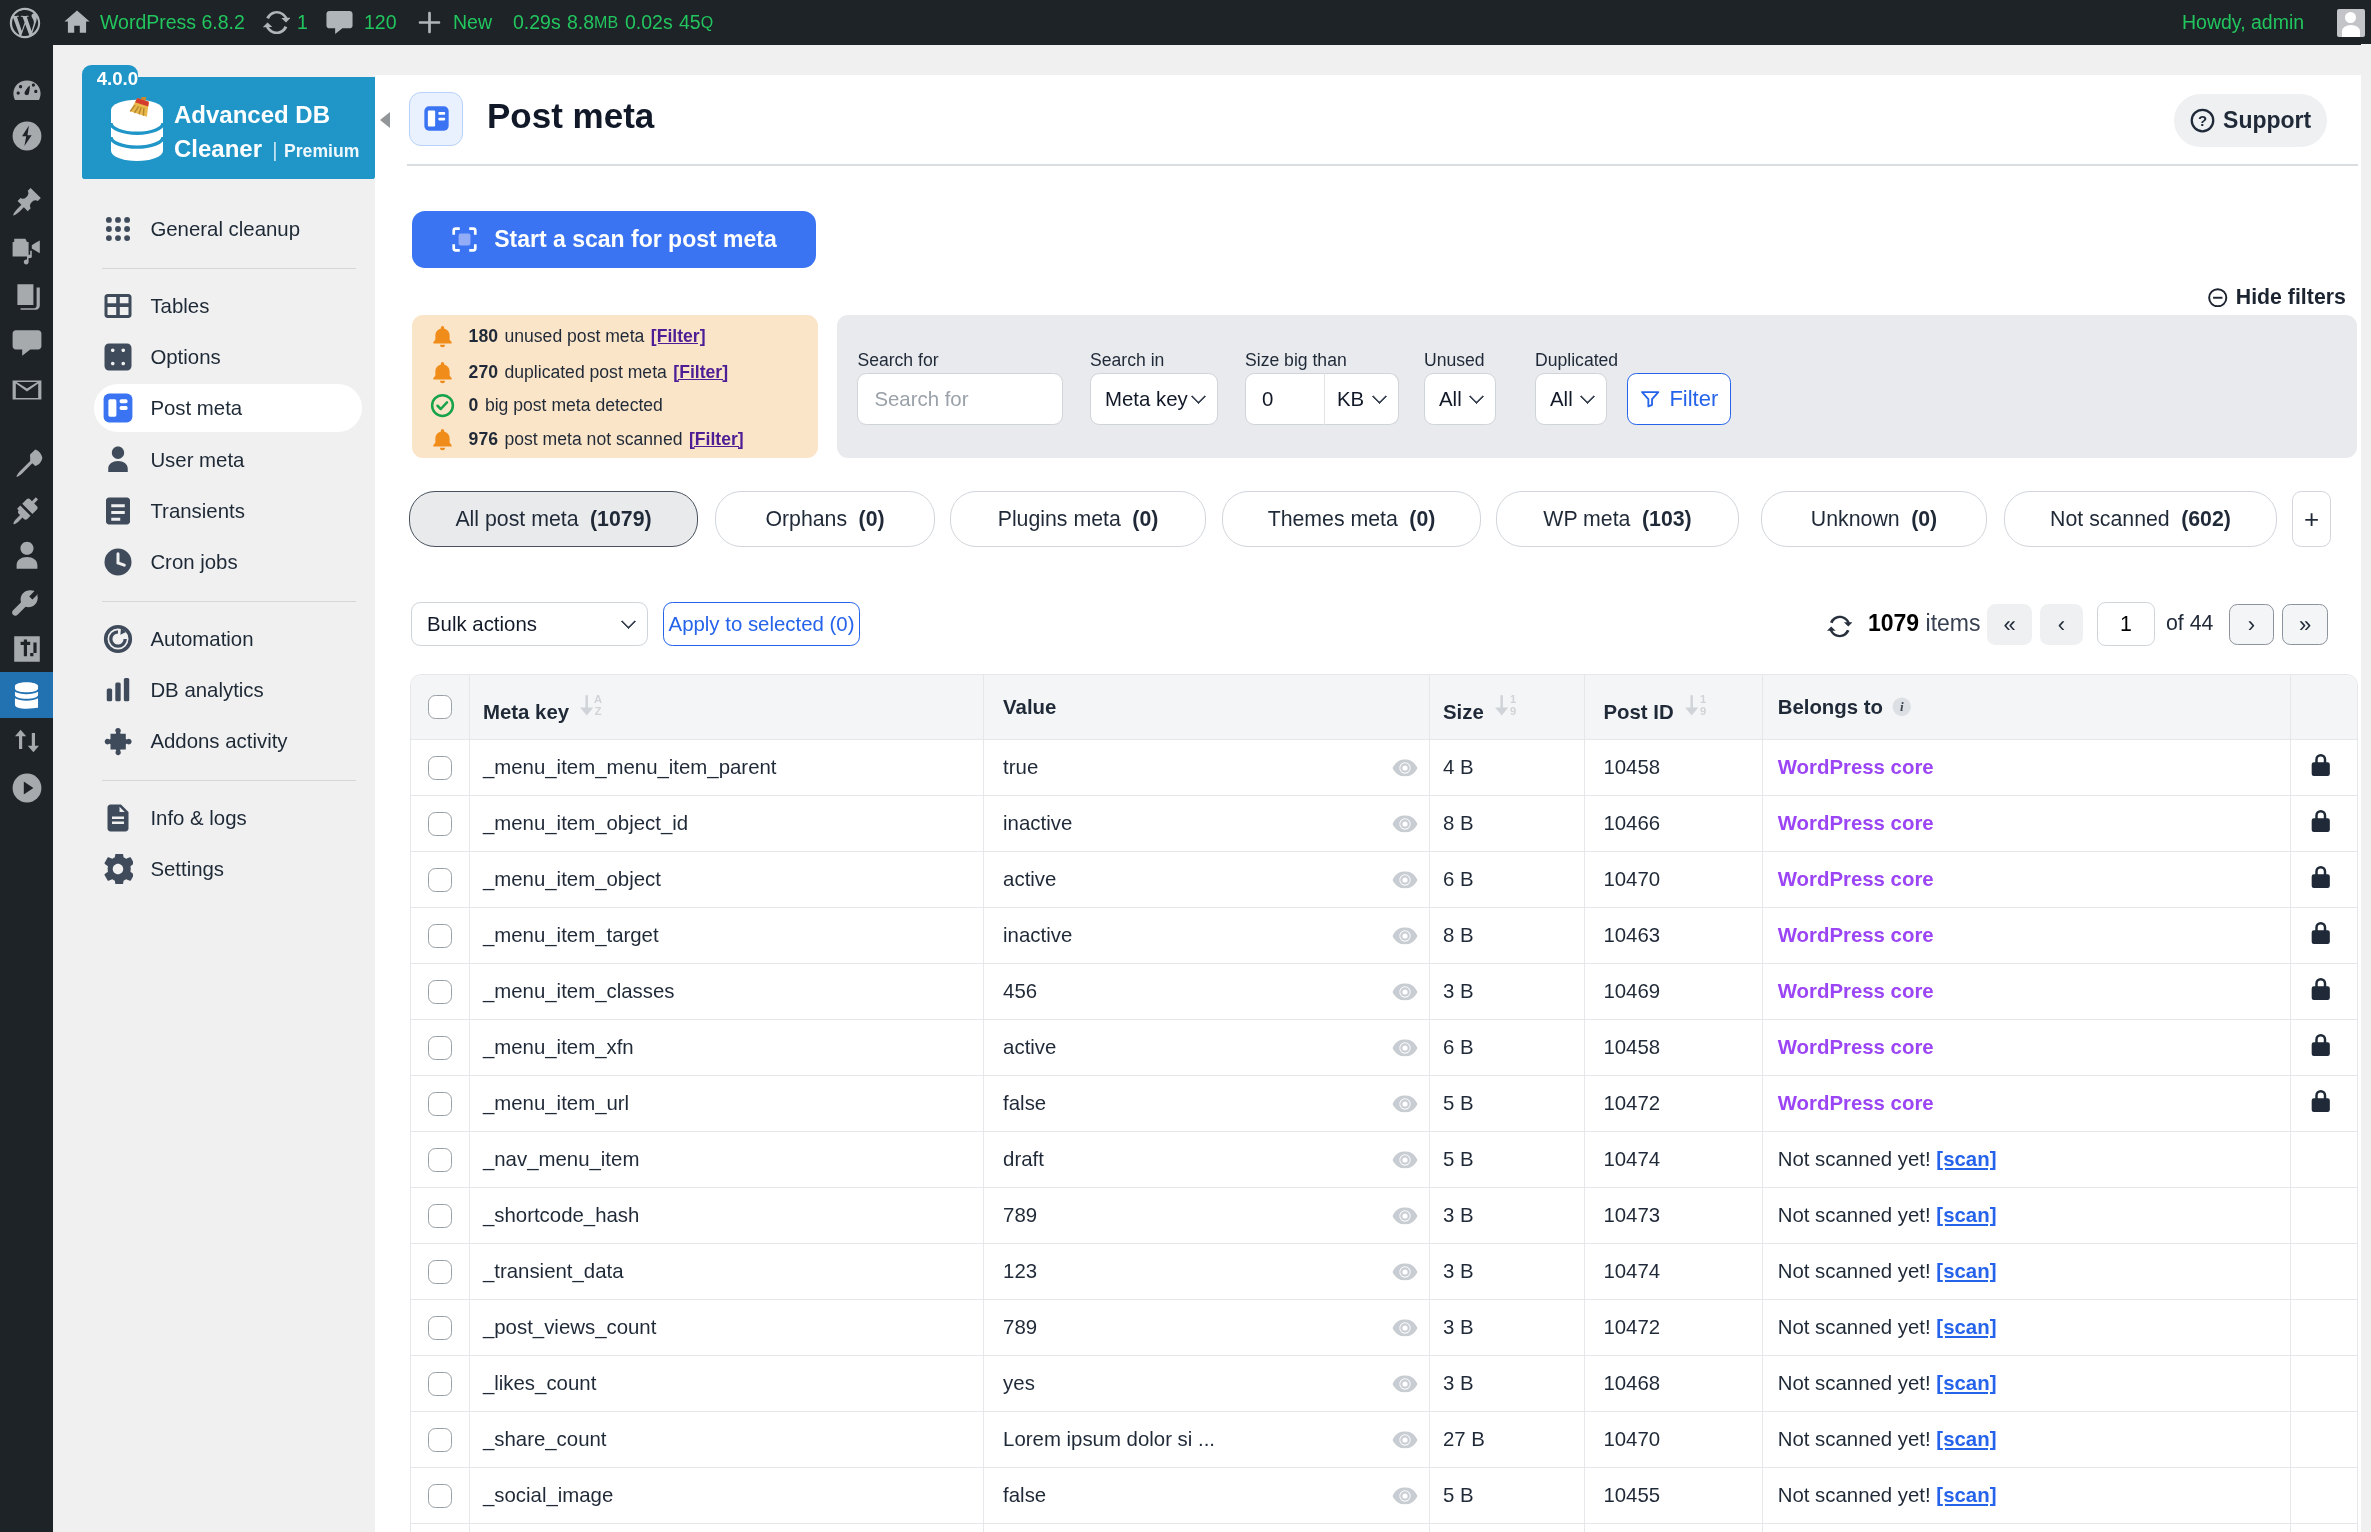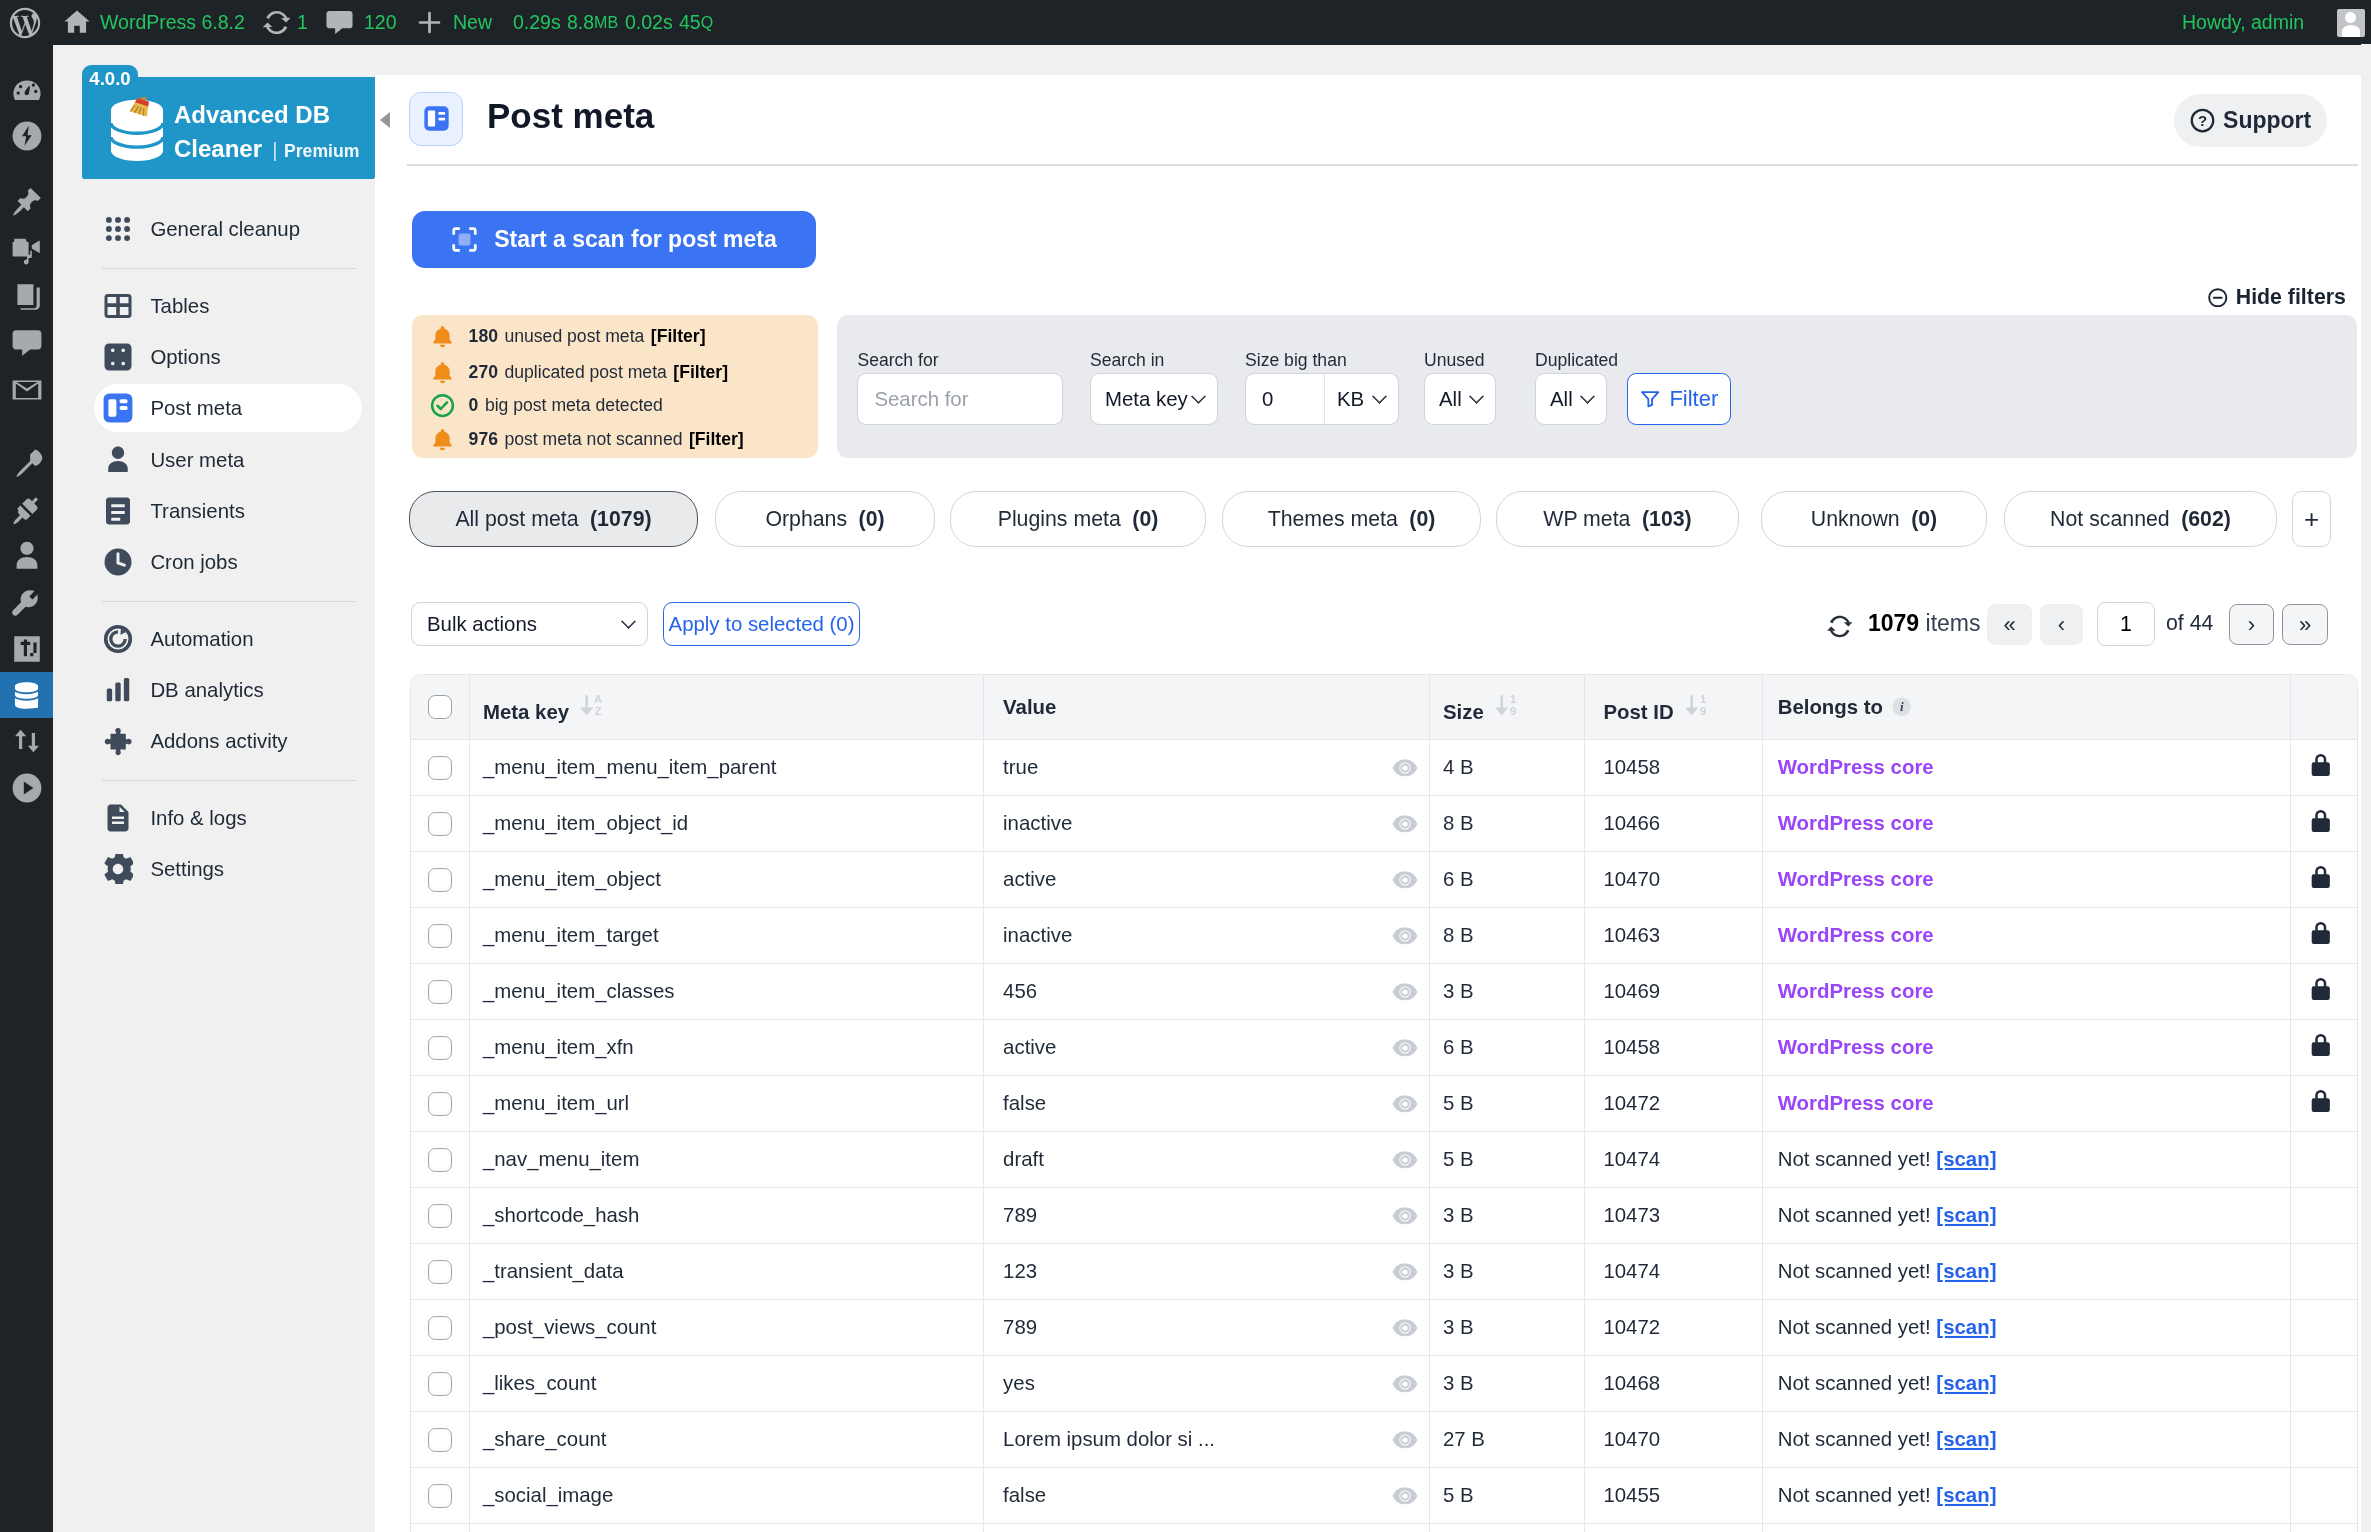--- a/index.html
+++ b/index.html
@@ -10,21 +10,21 @@
   
   #adminbar { position:absolute; left:0; top:0; width:2372px; height:45px; background:#1d2327; color:#f0f0f1; font-size:19.5px; }
   #adminbar .item { position:absolute; top:0; height:45px; display:flex; align-items:center; color:#22c55e; white-space:nowrap; }
 
   
   #rail { position:absolute; left:0; top:45px; width:53px; height:1488px; background:#1d2327; }
   .ric { position:absolute; left:0; width:53px; height:46px; display:flex; align-items:center; justify-content:center; color:#a7aaad; }
 
   
   #menupanel { position:absolute; left:53px; top:45px; width:322px; height:1488px; background:#f0f0f1; }
-  #logotab { position:absolute; left:29px; top:19.5px; width:56px; height:28px; background:#2096c8; border-radius:9.3px 9.3px 0 0; color:#fff; font-weight:bold; font-size:18.6px; text-align:center; z-index:2; padding-top:3.7px; }
+  #logotab { position:absolute; left:29px; top:19.5px; width:56px; height:28px; background:#2096c8; border-radius:9.3px 9.3px 0 0; color:#fff; font-weight:bold; font-size:18.6px; text-align:right; z-index:2; padding-top:3.7px; }
   #logo { position:absolute; left:29px; top:32px; width:293px; height:102px; background:#2096c8; border-radius:0 0 2.8px 2.8px; color:#fff;text-align:right; }
   .mitem { position:absolute; left:41px; width:268px; height:48px; display:flex; align-items:center; color:#1e2936; font-size:20.4px; }
   .mitem .ic { width:33px; height:33px; margin-left:7.4px; margin-right:16px; flex:none; display:flex; align-items:center; justify-content:center; color:#3f4b5b; }
   .mitem.on { background:#fff; border-radius:24px; }
   .msep { position:absolute; left:49px; width:254px; height:0.9px; background:#d4d6d8; }
 
   
   #content { position:absolute; left:375px; top:75px; width:1997px; height:1457px; background:#fff; }
   #hdr-divider { position:absolute; left:32px; top:89px; width:1951px; height:1.9px; background:#dbdee1; }
 
@@ -38,21 +38,21 @@
   #dbpill { position:absolute; left:1501px; top:18.6px; width:291px; height:53px; border:1.9px solid #d4e2fb; background:#edf3fe; border-radius:25px; display:flex; align-items:center; font-size:22px; white-space:nowrap; }
   #supportpill { position:absolute; left:1799px; top:18.6px; width:153px; height:53px; background:#eef0f2; border-radius:27px; display:flex; align-items:center; justify-content:center; font-size:23px; font-weight:bold; color:#1f2937; }
 
   #scanbtn { position:absolute; left:37px; top:136px; width:404px; height:57px; background:#3b74f2; border-radius:13px; color:#fff; font-size:23px; font-weight:bold; display:flex; align-items:center; justify-content:center; }
   #hidefilters { position:absolute; left:1833px; top:210px; font-size:21.3px; font-weight:bold; color:#1b2430; display:flex; align-items:center; }
 
   #notice { position:absolute; left:37px; top:240px; width:406px; height:143px; background:#fbe5c8; border-radius:11px; font-size:17.6px; color:#1f2937; }
   .nrow { position:absolute; left:17.6px; height:26px; display:flex; align-items:center; }
   .nrow b { margin-right:6.5px; }
   .nrow .ni { width:26px; margin-right:13px; display:flex; align-items:center; justify-content:center; }
-  .nrow .flt { font-weight:bold; margin-left:6.5px; color:#000000; }
+  .nrow .flt { font-weight:bold; text-decoration:underline; margin-left:6.5px; color:#4c1d95; }
 
   #filters { position:absolute; left:462px; top:240px; width:1520px; height:143px; background:#e8eaed; border-radius:11px; font-size:20.4px; color:#1f2937; }
   .flabel { position:absolute; top:35px; font-size:17.6px; }
   .fctl { position:absolute; top:58px; height:52px; background:#fff; border:0.9px solid #cfd4d9; border-radius:9.3px; display:flex; align-items:center; font-size:20.4px; color:#111827; white-space:nowrap; }
   .fctl .ph { color:#9aa1a9; }
   .chev { width:11px; height:11px; border-right:2.8px solid #374151; border-bottom:2.8px solid #374151; transform:rotate(45deg); margin-left:auto; margin-right:13px; margin-top:-5.6px; flex:none; border-radius:0.9px; }
 
   .chip { position:absolute; top:416px; height:56px; background:#fff; border:1.9px solid #d2d6db; border-radius:26px; display:flex; align-items:center; justify-content:center; font-size:21.3px; color:#1f2937; white-space:nowrap; }
   .chip b { margin-left:5.6px; }
   .chip.on { background:#e9eaec; border-color:#49525e; }

